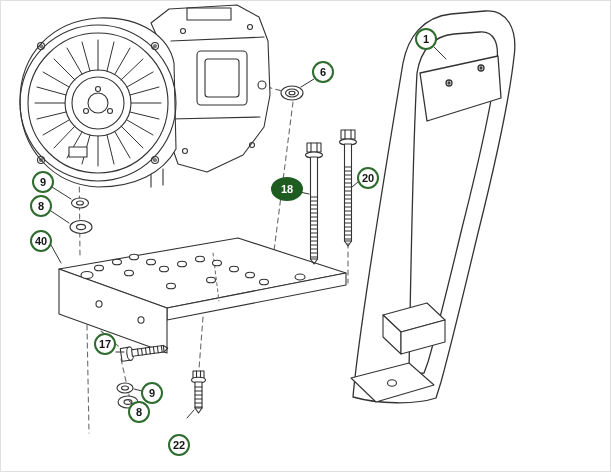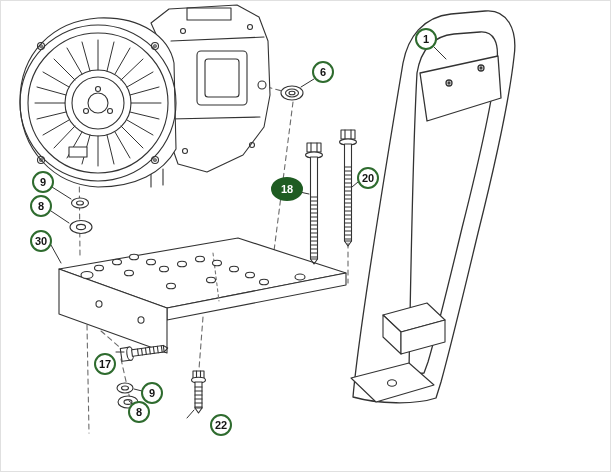--- a/index.html
+++ b/index.html
@@ -220,21 +220,21 @@
       <path d="M141,390 L133,388"></path>
       <path d="M132,403 L128,400"></path>
       <path d="M186,417 L193,409"></path>
     </g>
   </svg>
 
   <div class="callout" style="left:414px; top:27px;">1</div>
   <div class="callout" style="left:311px; top:60px;">6</div>
   <div class="callout" style="left:31px;  top:170px;">9</div>
   <div class="callout" style="left:29px;  top:194px;">8</div>
-  <div class="callout" style="left:29px;  top:229px;">30</div>
+  <div class="callout" style="left:29px;  top:229px;">40</div>
   <div class="callout highlighted" style="left:270px; top:176px;">18</div>
   <div class="callout" style="left:356px; top:166px;">20</div>
-  <div class="callout" style="left:93px;  top:352px;">17</div>
+  <div class="callout" style="left:93px;  top:332px;">17</div>
   <div class="callout" style="left:140px; top:381px;">9</div>
   <div class="callout" style="left:127px; top:400px;">8</div>
-  <div class="callout" style="left:167px; top:413px;margin-left:42px;">22</div>
+  <div class="callout" style="left:167px; top:433px;">22</div>
 
 </div>
 
 </body></html>

